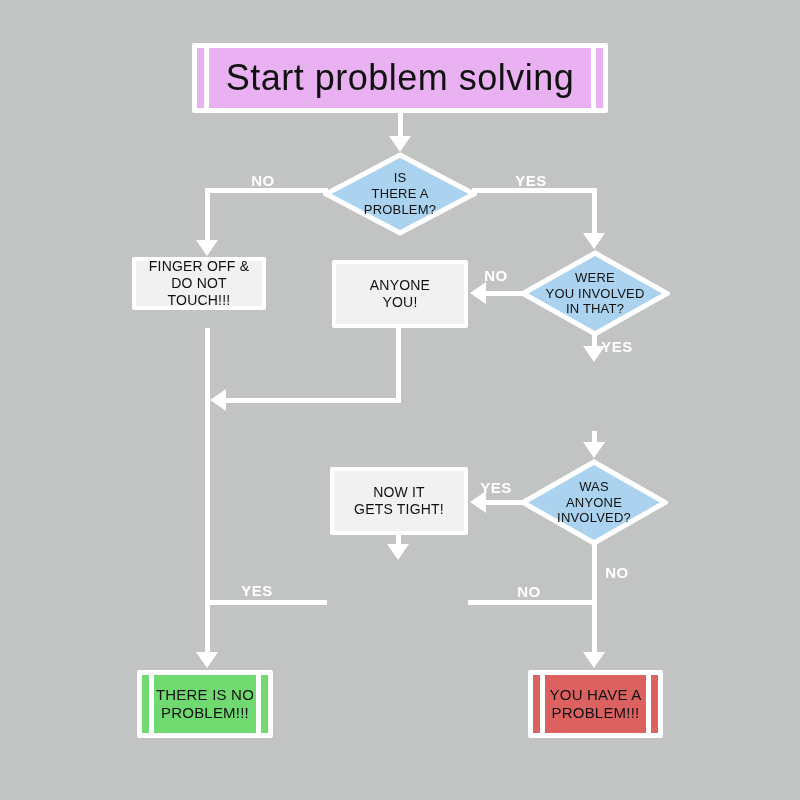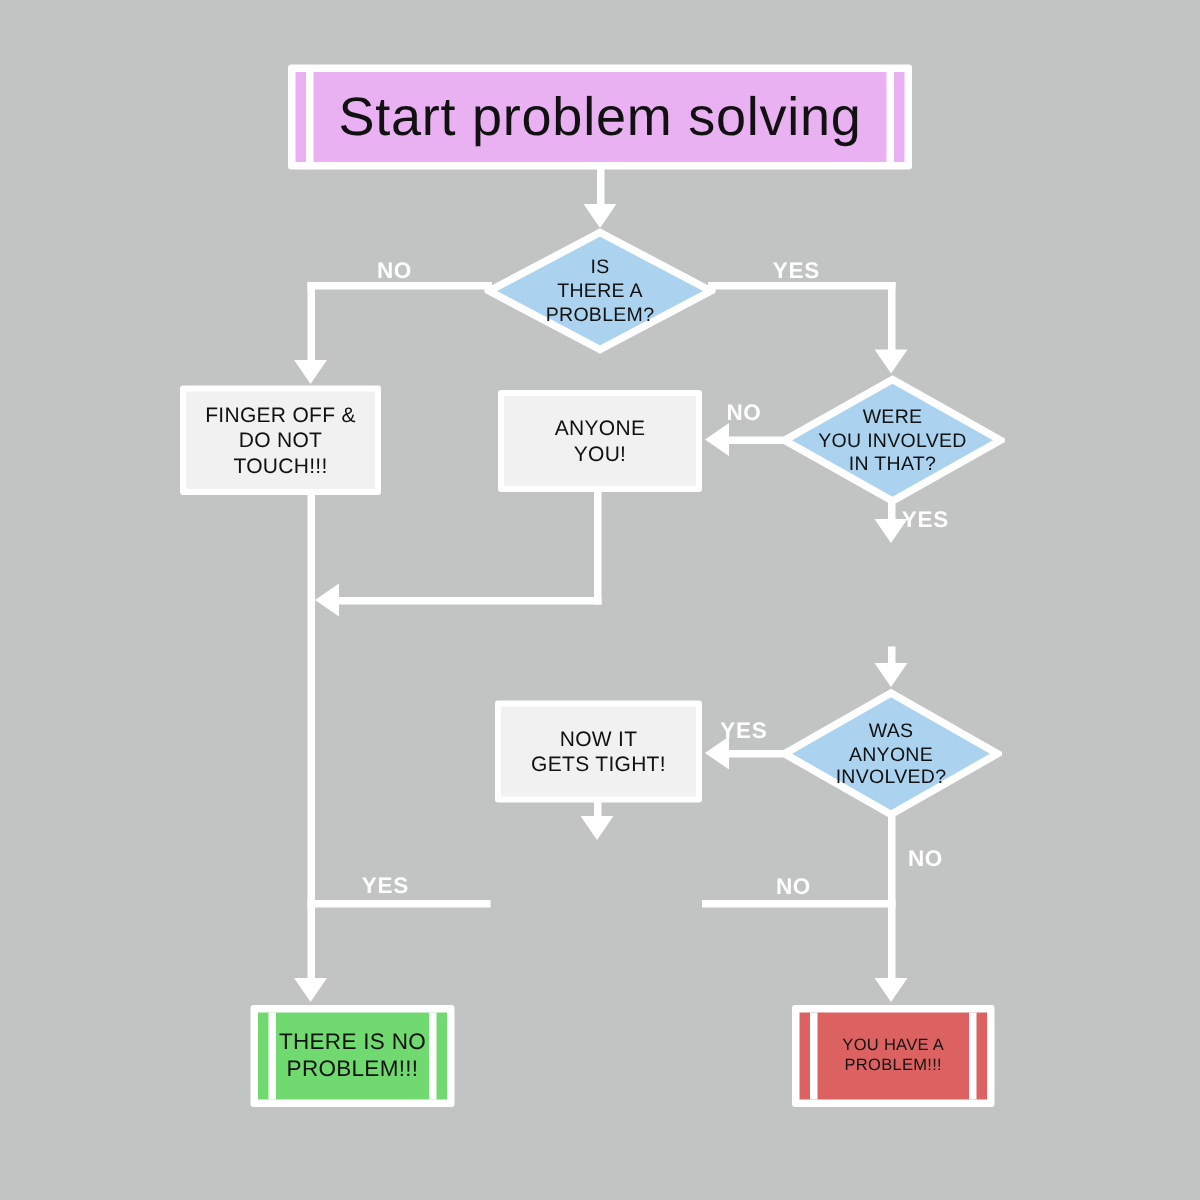--- a/index.html
+++ b/index.html
@@ -55,24 +55,24 @@
     border:5px solid var(--connector);
     border-radius:2px;
   }
   .terminal .bar{
     position:absolute;top:0;bottom:0;width:5px;
     background:var(--connector);
   }
   .terminal .bar.l{left:7px;}
   .terminal .bar.r{right:7px;}
   .terminal.start{background:var(--start-fill);}
-  .terminal.success{background:var(--success-fill);margin-left:30px;}
+  .terminal.success{background:var(--success-fill);}
   .terminal.success .node-label{font-size:15px;}
   .terminal.failure{background:var(--failure-fill);}
-  .terminal.failure .node-label{font-size:11px;border-radius:29px;}
+  .terminal.failure .node-label{font-size:15px;border-radius:29px;}
   .title-label{
     position:absolute;inset:0;
     display:flex;align-items:center;justify-content:center;
     color:var(--node-text);font-weight:normal;font-size:36px;letter-spacing:.5px;
     white-space:nowrap;
   }
 </style>
 </head>
 <body>
 
@@ -134,21 +134,21 @@
 
   <div class="node decision" style="left:323px;top:152px;width:154px;height:84px">
     <svg viewBox="0 0 154 84" preserveAspectRatio="none">
       <polygon points="77,3 151,42 77,81 3,42" fill="var(--decision-fill)" stroke="var(--connector)" stroke-width="5"></polygon>
     </svg>
     <div class="node-label">IS
 THERE A
 PROBLEM?</div>
   </div>
 
-  <div class="node process" style="left:120px;top:257px;width:134px;height:73px">
+  <div class="node process" style="left:132px;top:257px;width:134px;height:53px">
     <div class="node-label">FINGER OFF &amp;
 DO NOT
 TOUCH!!!</div>
   </div>
 
   <div class="node process" style="left:332px;top:260px;width:136px;height:68px">
     <div class="node-label">ANYONE
 YOU!</div>
   </div>
 

